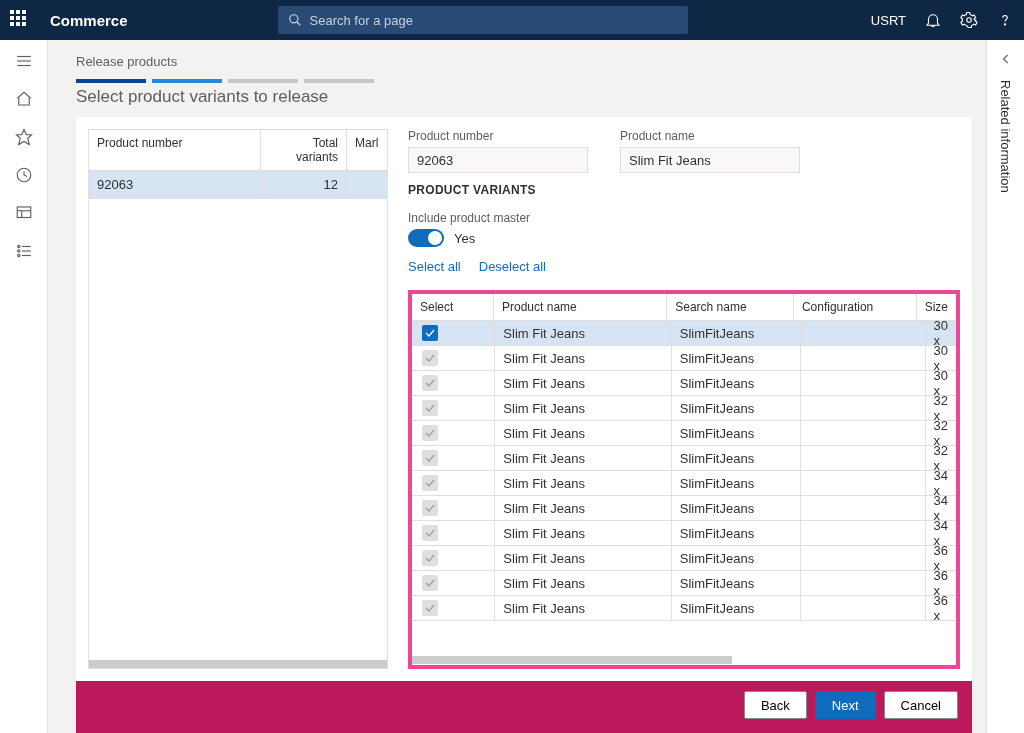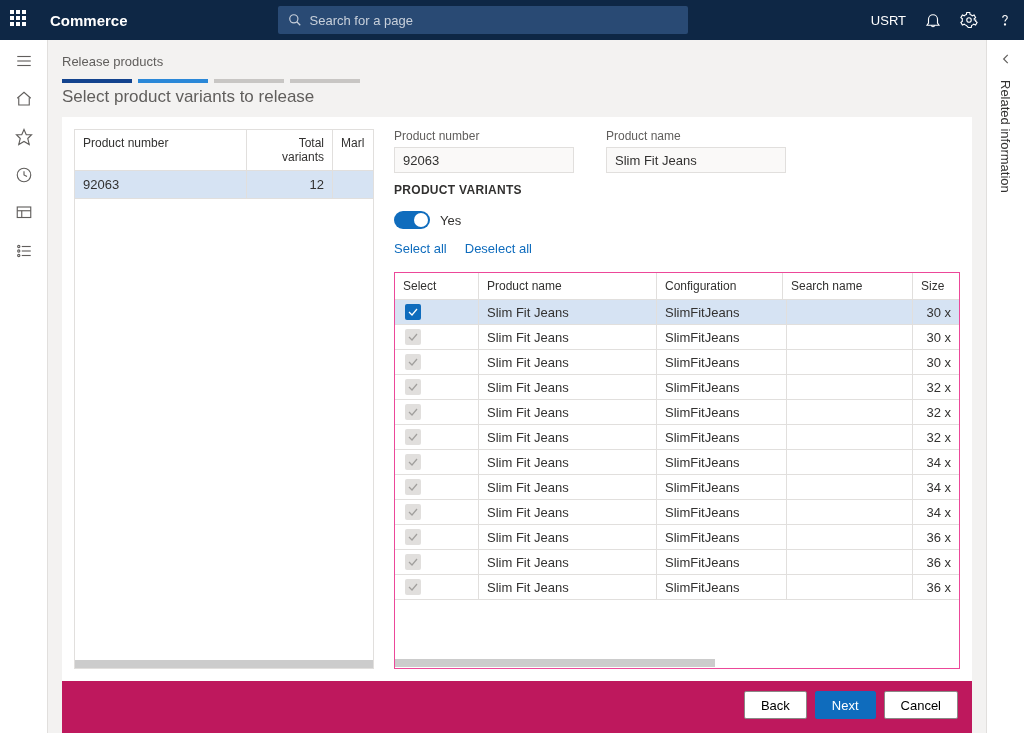--- a/index.html
+++ b/index.html
@@ -69,21 +69,21 @@
   .rightrail .chev { width:14px; height:14px; stroke:#605e5c; fill:none; stroke-width:2; cursor:pointer; margin-bottom:14px;}
   .rightrail .vtext {
     writing-mode: vertical-rl;
     font-size:13px; color:#323130;
   }
 
   
   .main {
     position:absolute; top:40px; left:48px; right:38px; bottom:0;
     background:#f3f2f1;
-    padding: 14px 14px 0 14px;
+    padding: 14px 14px 0 28px;
     display:flex; flex-direction:column;
   }
   .pagetitle { font-size:13px; color:#605e5c; margin-bottom:10px; }
 
   .wizard-steps { display:flex; gap:6px; margin-bottom:4px; }
   .wizard-steps .step { height:4px; width:70px; background:#c8c6c4; }
   .wizard-steps .step.done { background:#13438e; }
   .wizard-steps .step.active { background:#2b88d8; }
   .wizard-title { font-size:17px; color:#605e5c; margin-bottom:10px; }
 
@@ -129,21 +129,21 @@
   .toggle-wrap { display:flex; align-items:center; gap:10px; margin-bottom:12px;}
   .toggle {
     width:36px; height:18px; border-radius:9px; background:#0f6cbd; position:relative; cursor:pointer;
   }
   .toggle .knob { position:absolute; right:2px; top:2px; width:14px; height:14px; border-radius:50%; background:#fff; }
 
   .links { display:flex; gap:18px; margin-bottom:16px; }
   .links a { color:#0f6cbd; text-decoration:none; font-size:13px; cursor:pointer;}
 
   .variants {
-    border:1px solid #ec4899;
+    border:4px solid #ec4899;
     flex:1; min-height:0;
     display:flex; flex-direction:column;
     overflow:hidden;
   }
   .variants .vh { display:flex; border-bottom:1px solid #e1dfdd; background:#fff; }
   .variants .vh .cell { padding:6px 8px; font-size:12px; border-right:1px solid #e1dfdd; }
   .variants .vh .csel { width:84px; text-align:left; }
   .variants .vh .cpn { width:178px; }
   .variants .vh .csn { width:130px; }
   .variants .vh .ccfg { width:126px; }
@@ -293,38 +293,39 @@
           <div class="field-label">Product number</div>
           <input class="field-input" readonly="" value="92063" style="">
         </div>
         <div class="field-group">
           <div class="field-label">Product name</div>
           <input class="field-input" readonly="" value="Slim Fit Jeans" style="">
         </div>
       </div>
 
       <div class="section-title">PRODUCT VARIANTS</div>
+      <div class="toggle-label">Include product master</div>
       <div class="toggle-wrap">
         <div class="toggle">
             <div class="knob"></div>
           </div>
         <span>Yes</span>
       </div>
 
       <div class="links">
         <a>Select all</a>
         <a>Deselect all</a>
       </div>
 
       <div class="variants">
         <div class="vh">
           <div class="cell csel">Select</div>
           <div class="cell cpn">Product name</div>
+          <div class="cell csn">Search name</div>
           <div class="cell ccfg">Configuration</div>
-          <div class="cell csn">Search name</div>
           <div class="cell csz">Size</div>
         </div>
         <div class="body" id="variants-body">
             <div class="vr selected">
               <div class="cell csel">
                 <div class="chk on">
                   <svg viewBox="0 0 24 24">
                     <polyline points="4 12 10 18 20 6"></polyline>
                   </svg>
                 </div>

